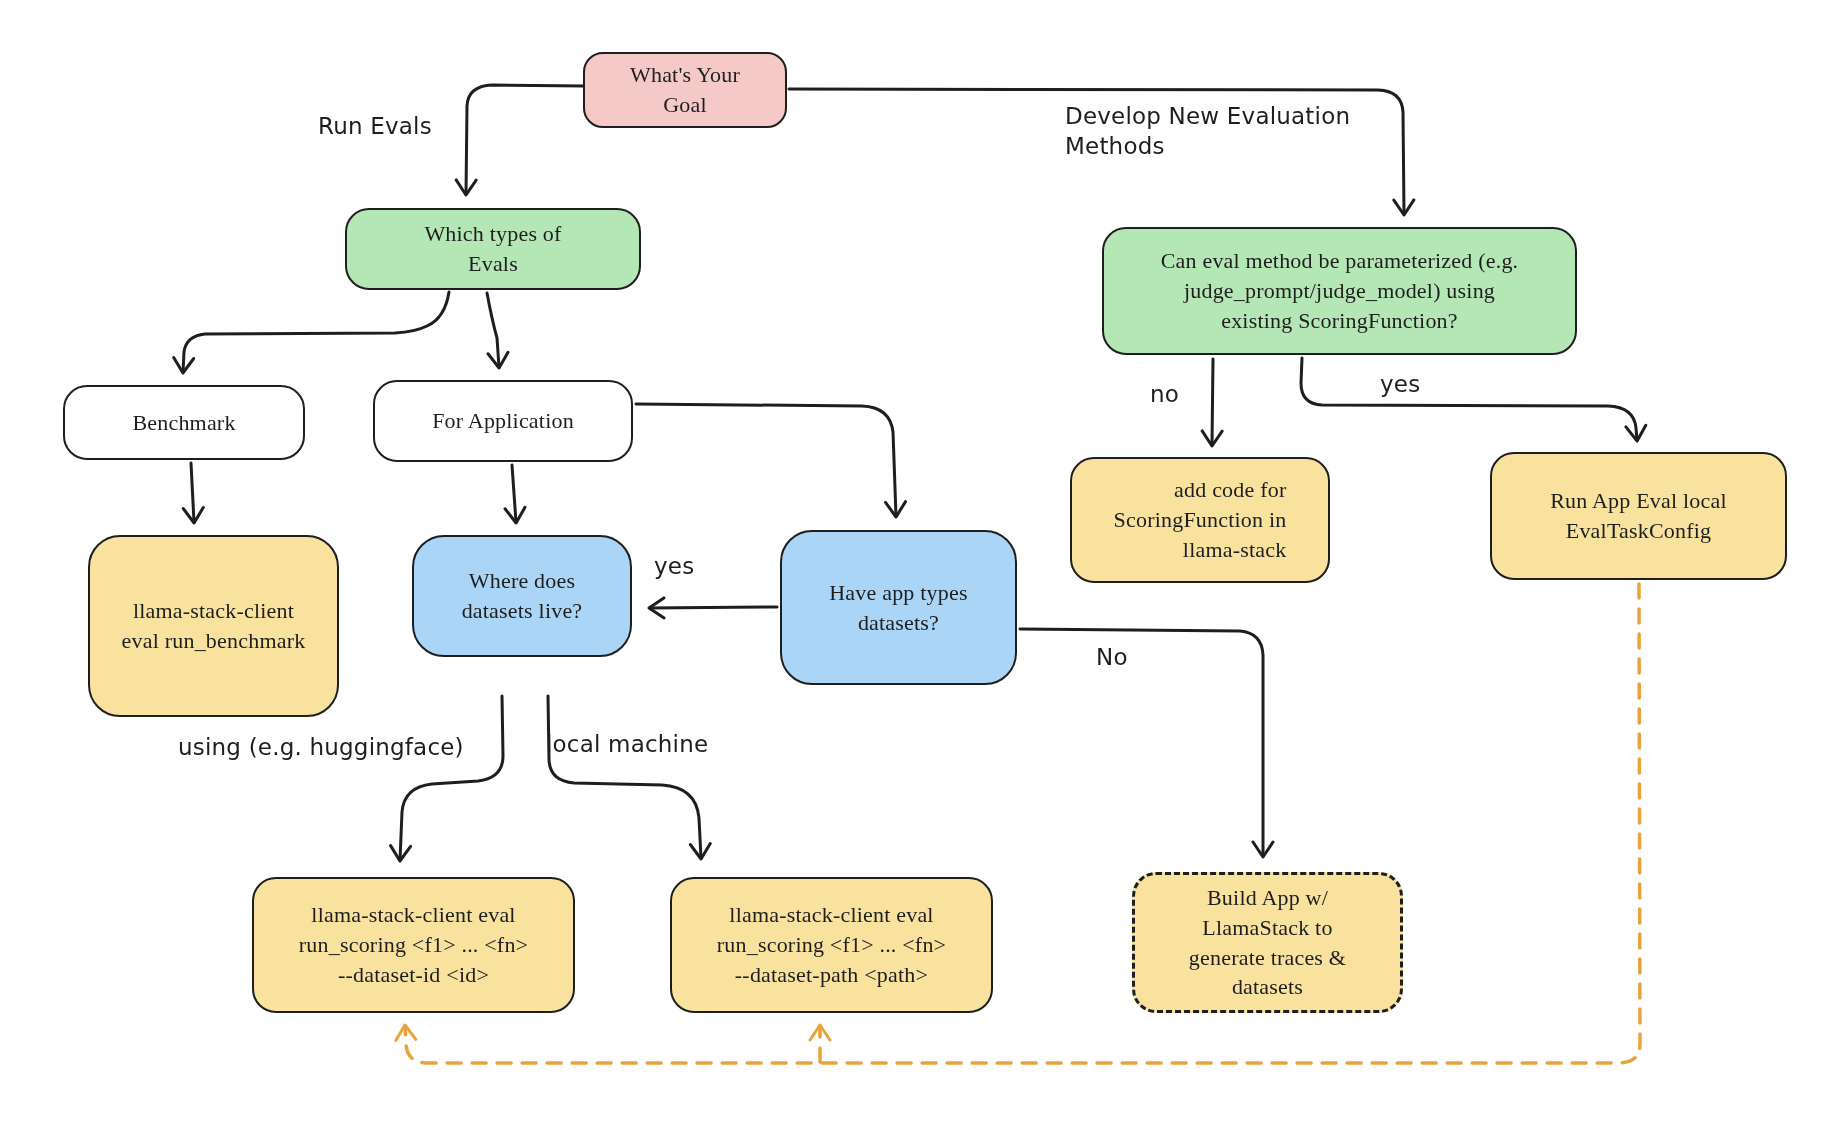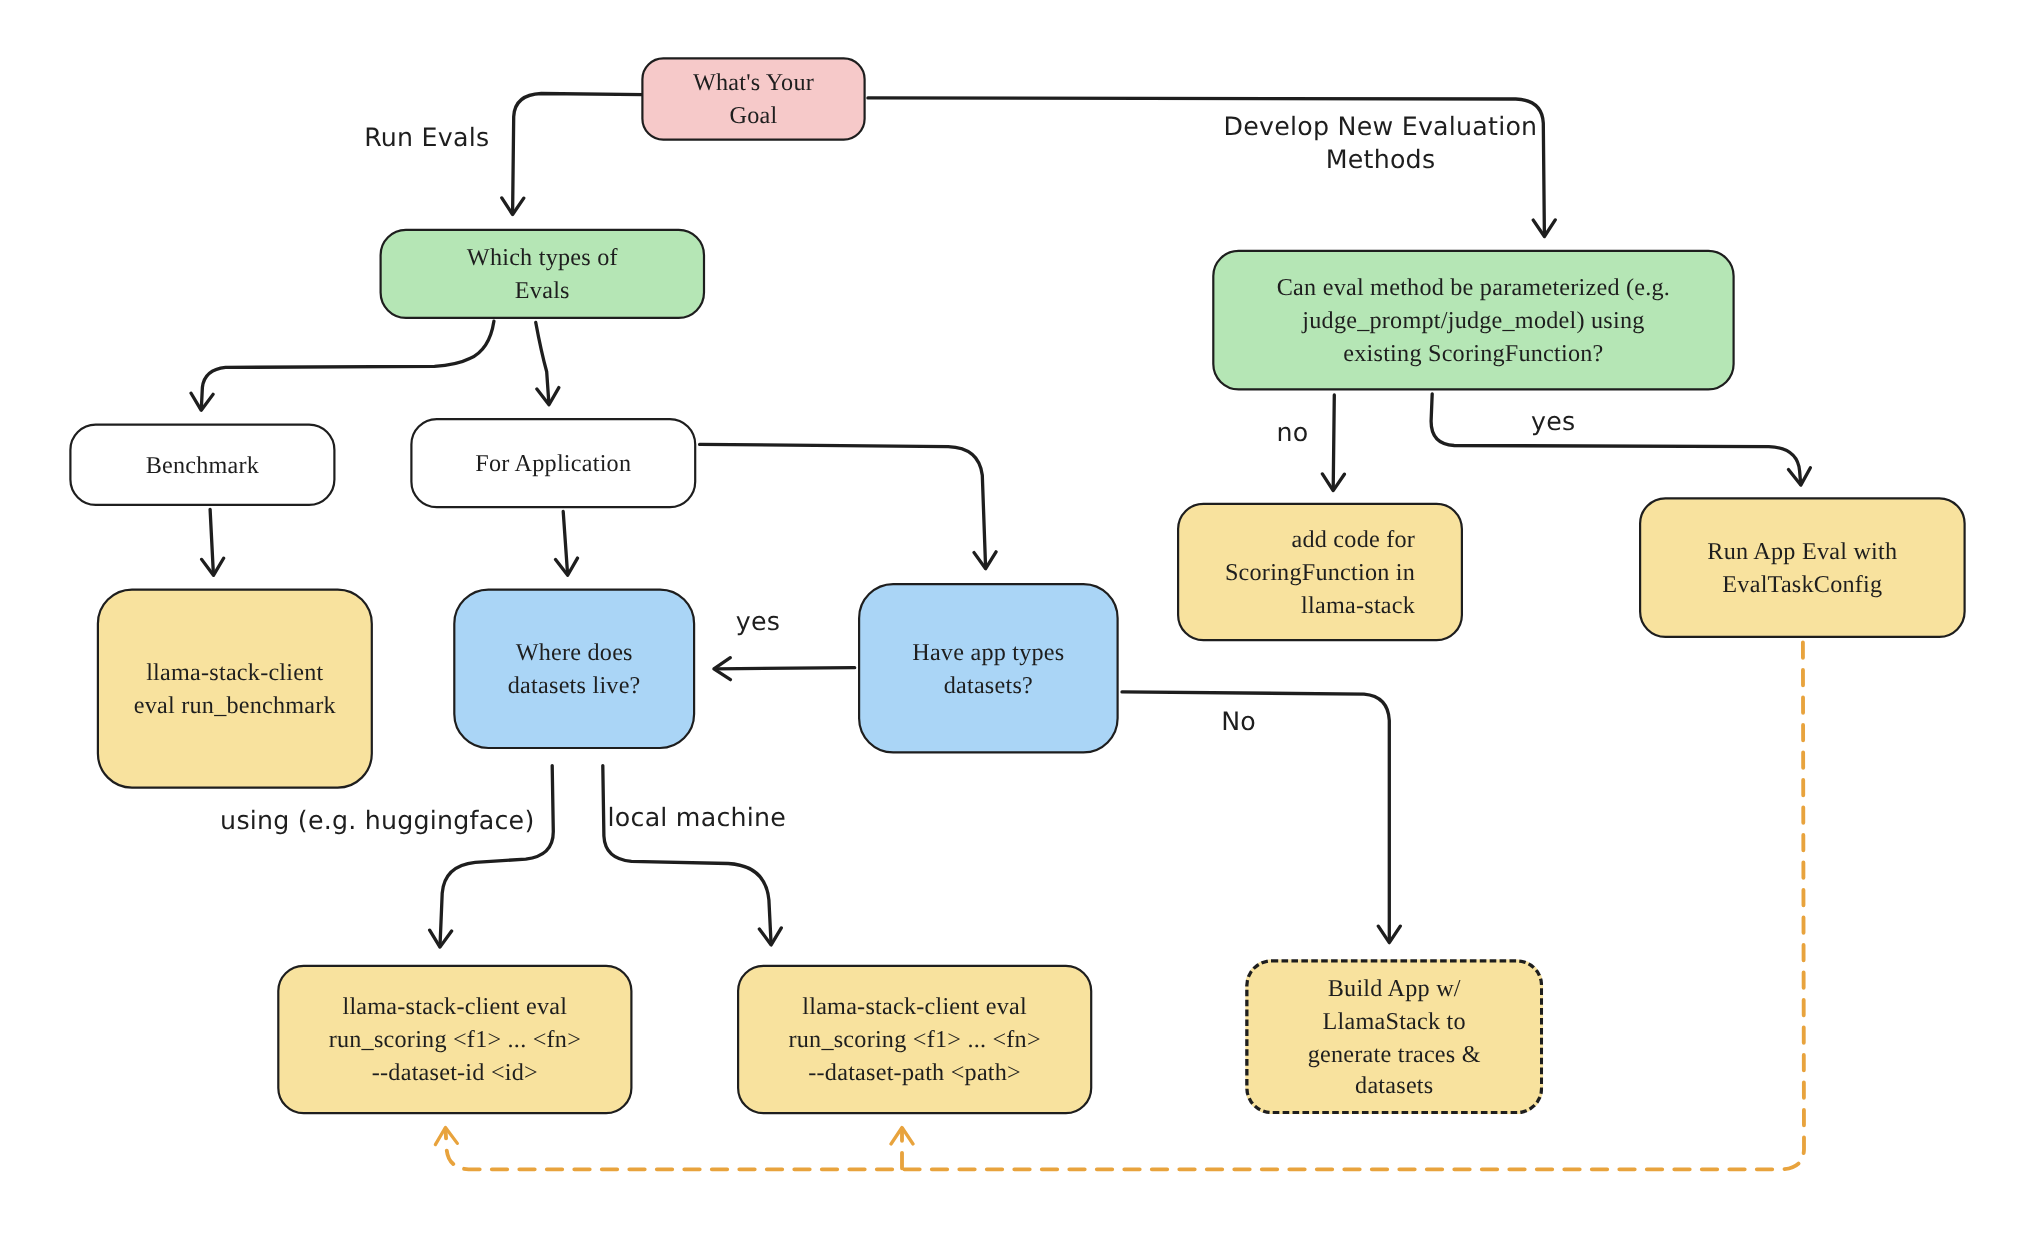--- a/index.html
+++ b/index.html
@@ -30,21 +30,21 @@
     font-size:22px;
     line-height:1.35;
     letter-spacing:.2px;
     font-family:Liberation Serif, serif;
   }
   .edge-label{
     position:absolute;
     white-space:pre-line;
     font-size:23px;
     line-height:1.3;
-    text-align:center;
+    text-align:left;
     z-index:3;
     letter-spacing:.2px;
   }
 </style>
 </head>
 <body>
 
 <div class="stage" style="background: rgb(255, 255, 255);">
 
   <svg class="wires" width="1840" height="1124" viewBox="0 0 1840 1124">
@@ -101,38 +101,38 @@
 
   <div class="node" style="left: 373px; top: 380px; width: 260px; height: 82px; background: rgb(255, 255, 255);">
     <span class="node-label">For Application</span>
   </div>
 
   <div class="node rounder" style="left: 88px; top: 535px; width: 251px; height: 182px; background: rgb(248, 226, 158);">
     <span class="node-label">llama-stack-client
 eval run_benchmark</span>
   </div>
 
-  <div class="node rounder" style="left: 412px; top: 535px; width: 220px; height: 146px; background: rgb(170, 213, 246);">
+  <div class="node rounder" style="left: 412px; top: 535px; width: 220px; height: 122px; background: rgb(170, 213, 246);">
     <span class="node-label">Where does
 datasets live?</span>
   </div>
 
   <div class="node rounder" style="left: 780px; top: 530px; width: 237px; height: 155px; background: rgb(170, 213, 246);">
     <span class="node-label">Have app types
 datasets?</span>
   </div>
 
   <div class="node" style="left: 1070px; top: 457px; width: 260px; height: 126px; background: rgb(248, 226, 158); text-align: right;">
     <span class="node-label">add code for
 ScoringFunction in
 llama-stack</span>
   </div>
 
   <div class="node" style="left: 1490px; top: 452px; width: 297px; height: 128px; background: rgb(248, 226, 158);">
-    <span class="node-label">Run App Eval with
+    <span class="node-label">Run App Eval local
 EvalTaskConfig</span>
   </div>
 
   <div class="node" style="left: 252px; top: 877px; width: 323px; height: 136px; background: rgb(248, 226, 158);">
     <span class="node-label">llama-stack-client eval
 run_scoring &lt;f1&gt; ... &lt;fn&gt;
 --dataset-id &lt;id&gt;</span>
   </div>
 
   <div class="node" style="left: 670px; top: 877px; width: 323px; height: 136px; background: rgb(248, 226, 158);">

